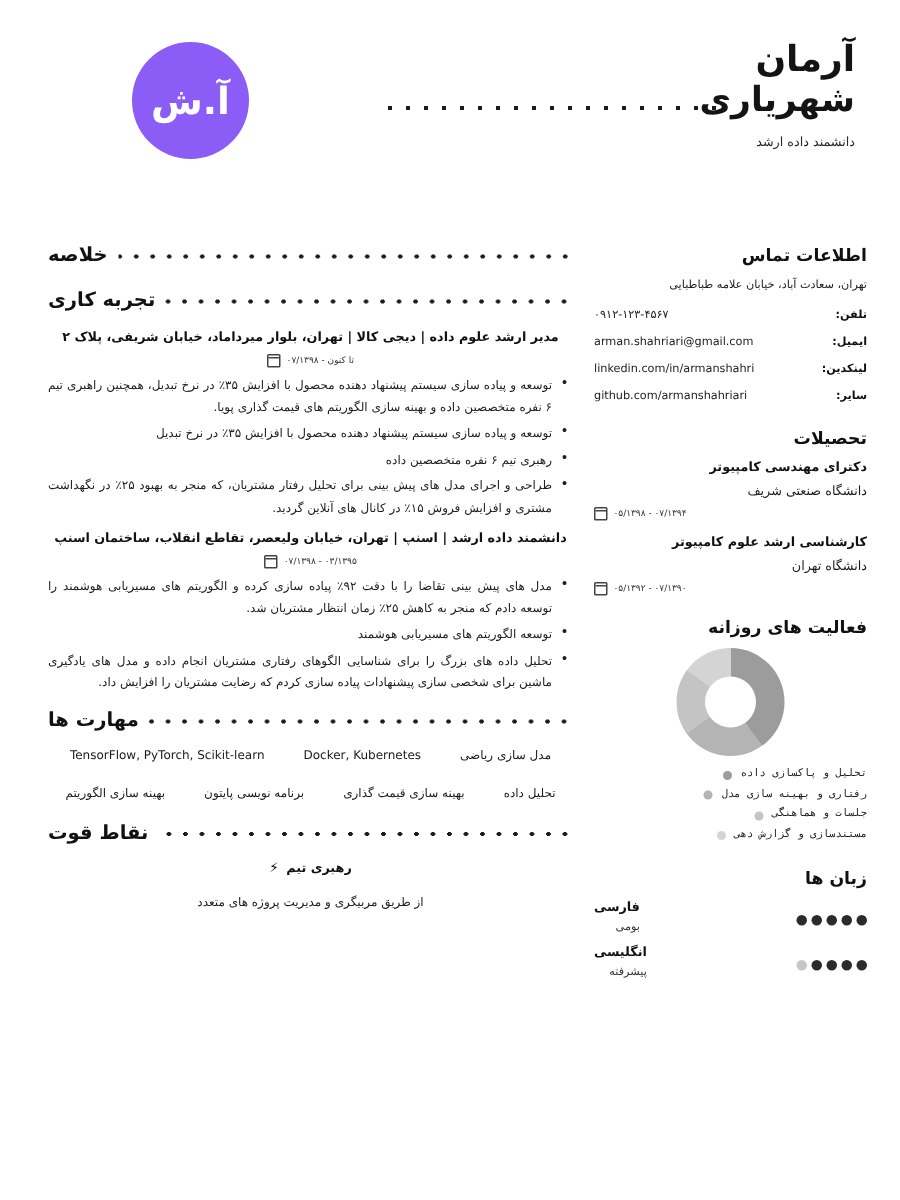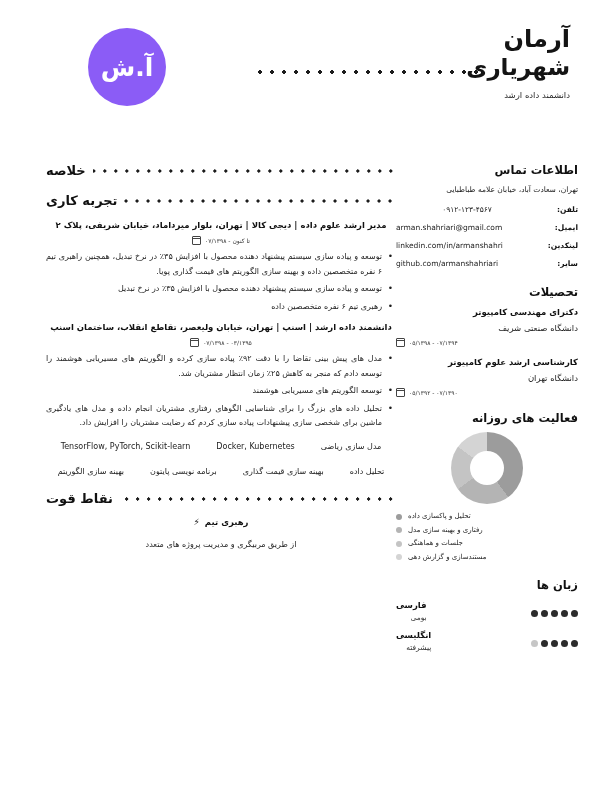--- a/index.html
+++ b/index.html
@@ -86,21 +86,21 @@
   .col-right {
     position: absolute;
     top: 163px;
     right: 22px;
     width: 182px;
     text-align: right;
   }
   .col-left {
     position: absolute;
     top: 163px;
-    right: 204px;
+    right: 218px;
     width: 350px;
     text-align: right;
   }
 
   
   .sec-head-right {
     font-size: 11.5px;
     font-weight: bold;
     color: #111;
     margin: 0 0 7px 0;
@@ -152,21 +152,21 @@
     min-width: 34px;
   }
   .contact-value {
     color: #222;
     direction: ltr;
     unicode-bidi: embed;
     flex: 1;
     text-align: left;
     word-break: break-all;
   }
-  .contact-value.fa { direction: rtl; text-align: center; }
+  .contact-value.fa { direction: rtl; text-align: left; }
 
   
   .edu-item { margin-bottom: 9px; }
   .edu-degree {
     font-size: 8.5px;
     font-weight: bold;
     color: #111;
     line-height: 13px;
   }
   .edu-school {
@@ -225,23 +225,23 @@
     width: 34px; height: 34px;
     margin: -17px 0 0 -17px;
     background: #fff;
     border-radius: 50%;
   }
   .legend { margin-top: 2px; }
   .legend-row {
     display: flex;
     flex-direction: row;
     align-items: center;
-    justify-content: flex-end;
     gap: 6px;
     margin-bottom: 4.5px;
+    font-family: Liberation Mono, monospace;
   }
   .legend-dot {
     width: 6px; height: 6px;
     border-radius: 50%;
     flex: none;
   }
   .legend-label {
     font-size: 7px;
     color: #1d1d1d;
     line-height: 9px;
@@ -509,38 +509,43 @@
       <div class="job">
         <div class="job-head">مدیر ارشد علوم داده | دیجی  کالا | تهران، بلوار میرداماد، خیابان شریفی، پلاک ۲</div>
         <div class="job-dates">
           <span class="cal-icon"></span>
           <span class="dtxt">۰۷/۱۳۹۸ - تا کنون</span>
         </div>
         <ul class="bullets">
           <li>توسعه و پیاده  سازی سیستم پیشنهاد دهنده محصول با افزایش ۳۵٪ در نرخ تبدیل، همچنین راهبری تیم ۶ نفره متخصصین داده و بهینه  سازی الگوریتم  های قیمت  گذاری پویا.</li>
           <li>توسعه و پیاده  سازی سیستم پیشنهاد دهنده محصول با افزایش ۳۵٪ در نرخ تبدیل</li>
           <li>رهبری تیم ۶ نفره متخصصین داده</li>
+          <li>طراحی و اجرای مدل های پیش  بینی برای تحلیل رفتار مشتریان، که منجر به بهبود ۲۵٪ در نگهداشت مشتری و افزایش فروش ۱۵٪ در کانال  های آنلاین گردید.</li>
         </ul>
       </div>
 
       <div class="job">
         <div class="job-head">دانشمند داده ارشد | اسنپ | تهران، خیابان ولیعصر، تقاطع انقلاب، ساختمان اسنپ</div>
         <div class="job-dates">
           <span class="cal-icon"></span>
           <span class="dtxt">۰۷/۱۳۹۸ - ۰۳/۱۳۹۵</span>
         </div>
         <ul class="bullets">
           <li>مدل های پیش  بینی تقاضا را با دقت ۹۲٪ پیاده  سازی کرده و الگوریتم  های مسیریابی هوشمند را توسعه دادم که منجر به کاهش ۲۵٪ زمان انتظار مشتریان شد.</li>
           <li>توسعه الگوریتم  های مسیریابی هوشمند</li>
           <li>تحلیل داده های بزرگ را برای شناسایی الگوهای رفتاری مشتریان انجام داده و مدل  های یادگیری ماشین برای شخصی  سازی پیشنهادات پیاده  سازی کردم که رضایت مشتریان را افزایش داد.</li>
         </ul>
       </div>
     </div>
 
     <div style="margin-top:10px;">
+      <div class="sec-head-left">
+        <span class="dotline"></span>
+        <span class="t">مهارت ها</span>
+      </div>
       <div class="skill-row">
         <span class="skill-chip">مدل سازی ریاضی</span>
         <span class="skill-chip ltr">Docker, Kubernetes</span>
         <span class="skill-chip ltr">TensorFlow, PyTorch, Scikit-learn</span>
       </div>
       <div class="skill-row">
         <span class="skill-chip">تحلیل داده</span>
         <span class="skill-chip">بهینه سازی قیمت گذاری</span>
         <span class="skill-chip">برنامه نویسی پایتون</span>
         <span class="skill-chip">بهینه سازی الگوریتم</span>

